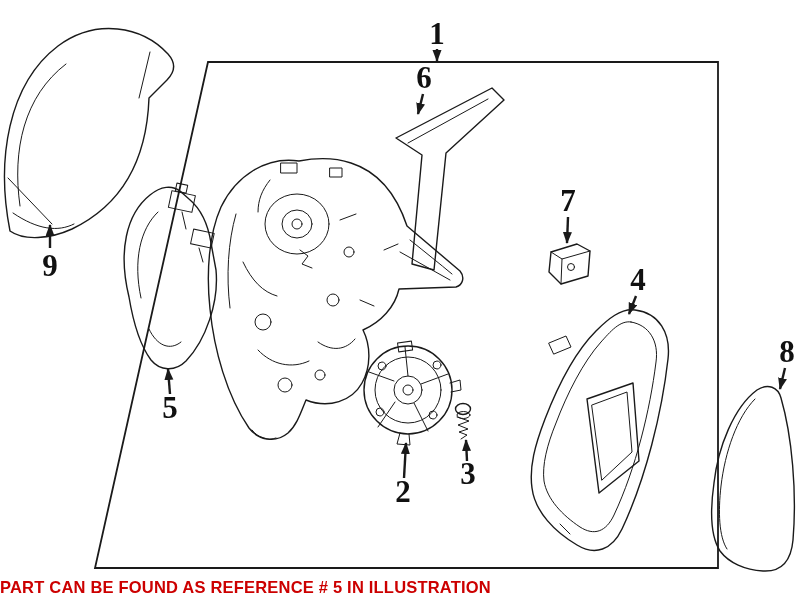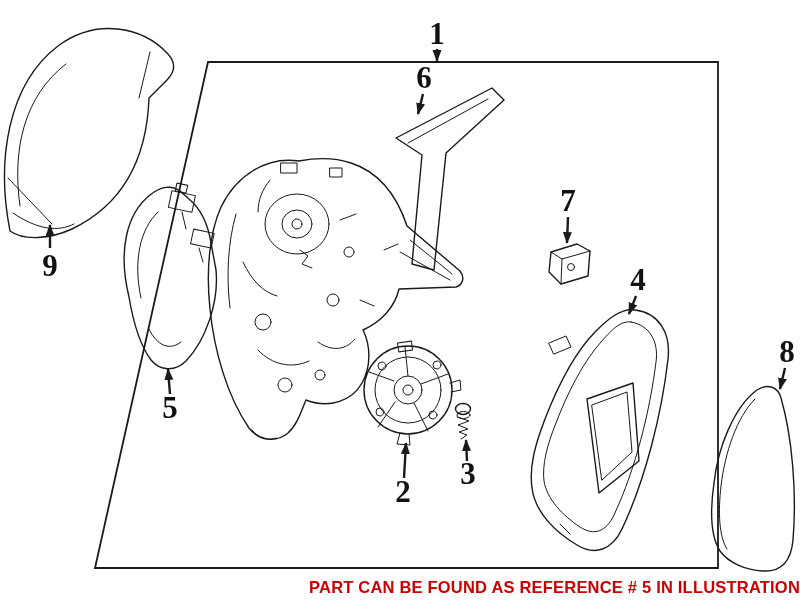--- a/index.html
+++ b/index.html
@@ -13,21 +13,21 @@
   .art-thin { stroke:var(--line); fill:none; stroke-width:1; stroke-linejoin:round; stroke-linecap:round; }
   .frame-line { stroke:var(--line); fill:none; stroke-width:1.8; }
   .arrow-line { stroke:var(--line); stroke-width:2.4; }
   #arrowhead path { fill:var(--line); }
   .ref-label {
     font-family:"Liberation Serif", serif;
     font-weight:bold; font-size:31px; fill:#111111;
     text-anchor:middle; cursor:pointer;
   }
   .caption {
-    position:absolute; left:0; right:0; top:578px; text-align:right;
+    position:absolute; left:0; right:0; top:578px; text-align:left;
     font-family:"Liberation Sans", sans-serif; font-weight:bold;
     font-size:16.5px; letter-spacing:0.2px; color:var(--accent);
   }
 </style>
 </head>
 <body>
 
 <div class="stage">
 
   <svg width="800" height="608" viewBox="0 0 800 608">

